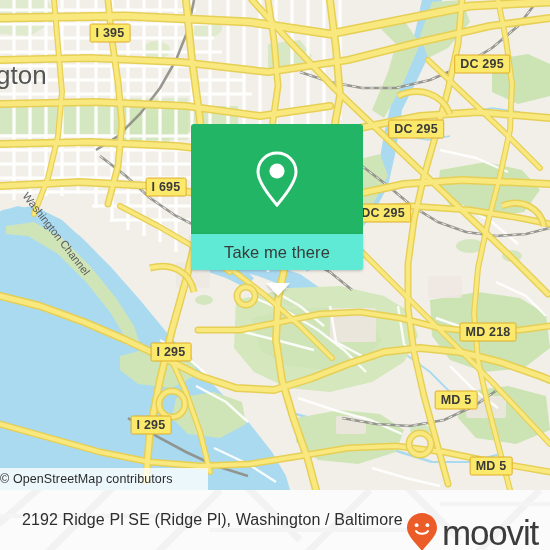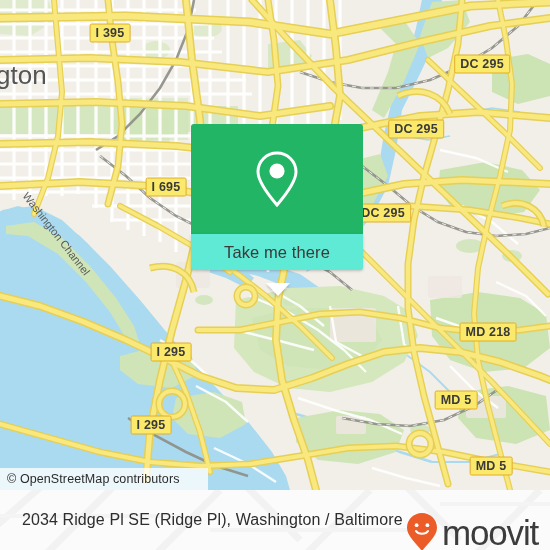--- a/index.html
+++ b/index.html
@@ -8,21 +8,21 @@
 
   
   #map{position:absolute;left:0;top:0;width:550px;height:490px;overflow:hidden;background:#f2efe9;}
   #map svg{display:block;}
 
   
   .attrib{
     position:absolute;left:0;top:468px;width:208px;height:22px;
     background:rgba(255,255,255,.78);
     display:flex;align-items:center;
-    font-size:12.5px;color:#2b2b2b;padding-left:7px;box-sizing:border-box;
+    font-size:12.5px;color:#2b2b2b;box-sizing:border-box;
     letter-spacing:.1px;
   }
 
   
   .callout{position:absolute;left:191px;top:124px;width:172px;}
   .callout-top{
     width:172px;height:110px;background:#22b565;
     border-radius:3px 3px 0 0;
     display:flex;align-items:center;justify-content:center;
   }
@@ -340,21 +340,21 @@
           <path d="M400 -10 L460 50"></path>
         <path d="M470 70 L540 0"></path>
       </g>
       <g stroke="#f0f0f0" stroke-width="4" fill="none">
         <path d="M0 26 L180 26"></path>
           <path d="M210 40 L420 40"></path>
           <path d="M440 14 L550 14"></path>
       </g>
     </svg>
     <div class="footer-row">
-      <span class="footer-addr">2034 Ridge Pl SE (Ridge Pl), Washington / Baltimore</span>
+      <span class="footer-addr">2192 Ridge Pl SE (Ridge Pl), Washington / Baltimore</span>
       <span class="brand">
         <svg width="32" height="40" viewBox="0 0 32 40">
           <path d="M16 1 C7.7 1 1 7.6 1 15.7 C1 24 10 31 16 39 C22 31 31 24 31 15.7 C31 7.6 24.3 1 16 1 Z" fill="#ec5c28"></path>
           <circle cx="10.6" cy="13.2" r="1.9" fill="#ffffff"></circle>
           <circle cx="21.4" cy="13.2" r="1.9" fill="#ffffff"></circle>
           <path d="M10 19 C12.4 22.6 19.6 22.6 22 19" stroke="#ffffff" stroke-width="2.1" fill="none" stroke-linecap="round"></path>
         </svg>
         <span class="brand-word">moovit</span>
       </span>
     </div>

